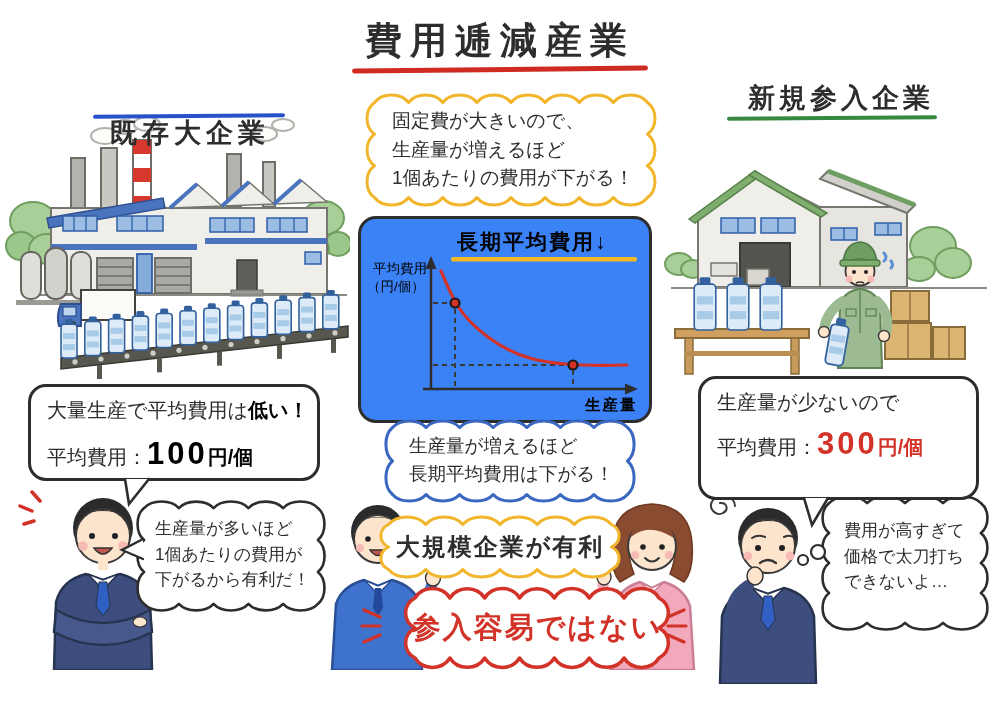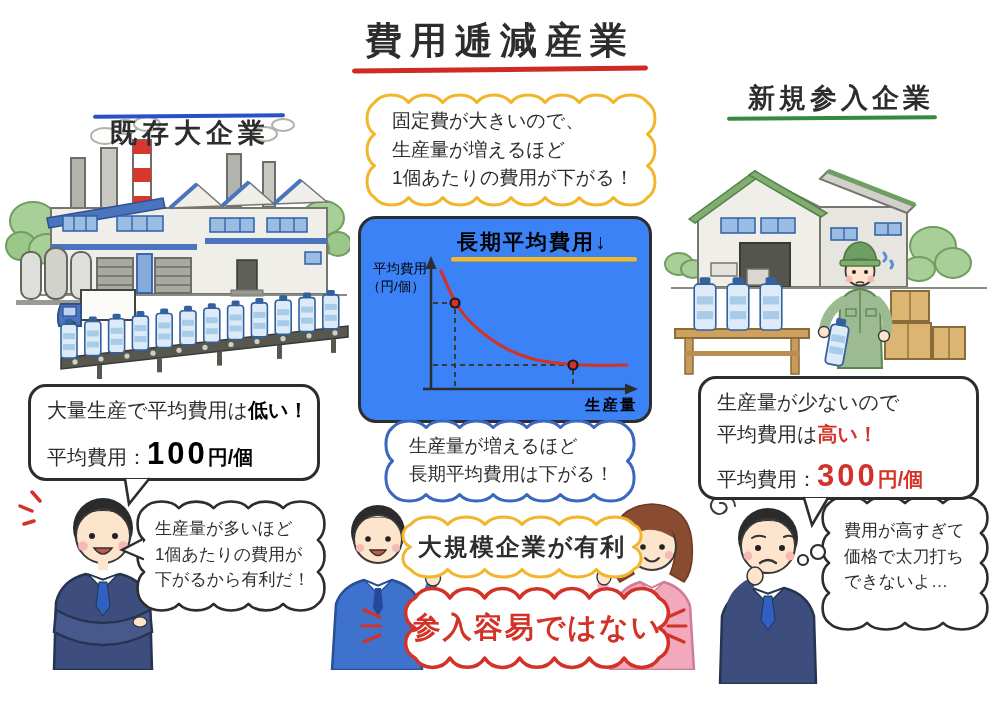--- a/index.html
+++ b/index.html
@@ -371,21 +371,21 @@
       <circle cx="73" cy="63" r="4" fill="#f7b9b4"></circle>
     <path d="M49 66 Q56 73 63 66" stroke="#333" stroke-width="2" fill="none" stroke-linecap="round"></path>
     <path d="M14 178 L18 114 Q24 96 44 90 L56 96 L68 90 Q88 96 94 114 L98 178 Z" fill="#f2a9bb" stroke="#cb7e95" stroke-width="2.5"></path>
     <path d="M44 90 L56 101 L68 90 L56 96 Z" fill="#fff" stroke="#cb7e95" stroke-width="1.4"></path>
     <path d="M18 114 Q7 104 7 93" stroke="#f2a9bb" stroke-width="11" fill="none" stroke-linecap="round"></path>
     <line x1="6" y1="80" x2="4" y2="65" stroke="#333" stroke-width="6.5" stroke-linecap="round"></line>
     <line x1="6" y1="80" x2="4" y2="66" stroke="#fce4cd" stroke-width="4" stroke-linecap="round"></line>
     <ellipse cx="8" cy="85" rx="7" ry="8" fill="#fce4cd" stroke="#333" stroke-width="1.4"></ellipse>
   </svg>
 
-  <div class="bubble" style="left:398px;top:512px;width:248px;height:70px;font-family:Liberation Serif, serif;">
+  <div class="bubble" style="left:376px;top:512px;width:248px;height:70px;font-family:Liberation Serif, serif;">
     <svg class="cloud-svg" width="248" height="70" viewBox="0 0 248 70">
         <path d="M 12.5 12.5 A 21.6 15.2 0 0 1 49.7 12.5 A 21.6 15.2 0 0 1 86.8 12.5 A 21.6 15.2 0 0 1 124.0 12.5 A 21.6 15.2 0 0 1 161.2 12.5 A 21.6 15.2 0 0 1 198.3 12.5 A 21.6 15.2 0 0 1 235.5 12.5 A 15.2 13.0 0 0 1 235.5 35.0 A 15.2 13.0 0 0 1 235.5 57.5 A 21.6 15.2 0 0 1 198.3 57.5 A 21.6 15.2 0 0 1 161.2 57.5 A 21.6 15.2 0 0 1 124.0 57.5 A 21.6 15.2 0 0 1 86.8 57.5 A 21.6 15.2 0 0 1 49.7 57.5 A 21.6 15.2 0 0 1 12.5 57.5 A 15.2 13.0 0 0 1 12.5 35.0 A 15.2 13.0 0 0 1 12.5 12.5 Z" fill="#fff" stroke="#f2b62c" stroke-width="3" stroke-linejoin="round"></path>
       </svg>
     <div class="txt center-text" style="width:100%;height:100%;font-size:24px;font-weight:600;letter-spacing:2px;">大規模企業が有利</div>
   </div>
 
   <div class="bubble" style="left:400px;top:583px;width:274px;height:90px;">
     <svg class="cloud-svg" width="274" height="90" viewBox="0 0 274 90">
         <path d="M 15 15 A 20.2 19.0 0 0 1 49.9 15 A 20.2 19.0 0 0 1 84.7 15 A 20.2 19.0 0 0 1 119.6 15 A 20.2 19.0 0 0 1 154.4 15 A 20.2 19.0 0 0 1 189.3 15 A 20.2 19.0 0 0 1 224.1 15 A 20.2 19.0 0 0 1 259.0 15 A 19.0 17.4 0 0 1 259 45.0 A 19.0 17.4 0 0 1 259 75.0 A 20.2 19.0 0 0 1 224.1 75 A 20.2 19.0 0 0 1 189.3 75 A 20.2 19.0 0 0 1 154.4 75 A 20.2 19.0 0 0 1 119.6 75 A 20.2 19.0 0 0 1 84.7 75 A 20.2 19.0 0 0 1 49.9 75 A 20.2 19.0 0 0 1 15.0 75 A 19.0 17.4 0 0 1 15 45.0 A 19.0 17.4 0 0 1 15 15.0 Z" fill="#fff" stroke="#d23227" stroke-width="3.5" stroke-linejoin="round"></path>
       </svg>
@@ -393,23 +393,20 @@
   </div>
   <svg class="abs" style="left:360px;top:604px;" width="26" height="44" viewBox="0 0 26 44">
     <path d="M4 6 L20 13 M2 22 L20 22 M4 38 L20 31" stroke="#d23227" stroke-width="3.2" stroke-linecap="round" fill="none"></path>
   </svg>
   <svg class="abs" style="left:662px;top:604px;" width="26" height="44" viewBox="0 0 26 44">
     <path d="M22 6 L6 13 M24 22 L6 22 M22 38 L6 31" stroke="#d23227" stroke-width="3.2" stroke-linecap="round" fill="none"></path>
   </svg>
 
   <div class="speech" style="left:698px;top:376px;width:281px;height:124px;box-sizing:border-box;padding:8px 0 0 16px;">
     <div class="line" style="font-size:20px;">生産量が少ないので</div>
-    <div class="line" style="font-size:20px;margin-top:2px;">
-      <span>平均費用は</span><span class="red" style="font-weight:600;">高い！</span>
-    </div>
     <div class="line" style="font-size:20px;margin-top:4px;">
       <span>平均費用：</span><span class="red big">300</span><span class="red" style="font-weight:600;">円/個</span>
     </div>
   </div>
   <svg class="tail" style="left:800px;top:496px;" width="34" height="32" viewBox="0 0 34 32">
     <path d="M28 2 L12 29 L4 2" fill="#fff" stroke="#2d2d2d" stroke-width="2.6" stroke-linecap="round"></path>
   </svg>
 
   <svg class="abs" style="left:702px;top:489px;" width="40" height="36" viewBox="0 0 40 36">
     <path d="M33 17 C33 7 17 4 11 11 C5 19 14 28 21 24 C27 21 25 13 18 14" stroke="#3a3a3a" stroke-width="2" fill="none" stroke-linecap="round"></path>

